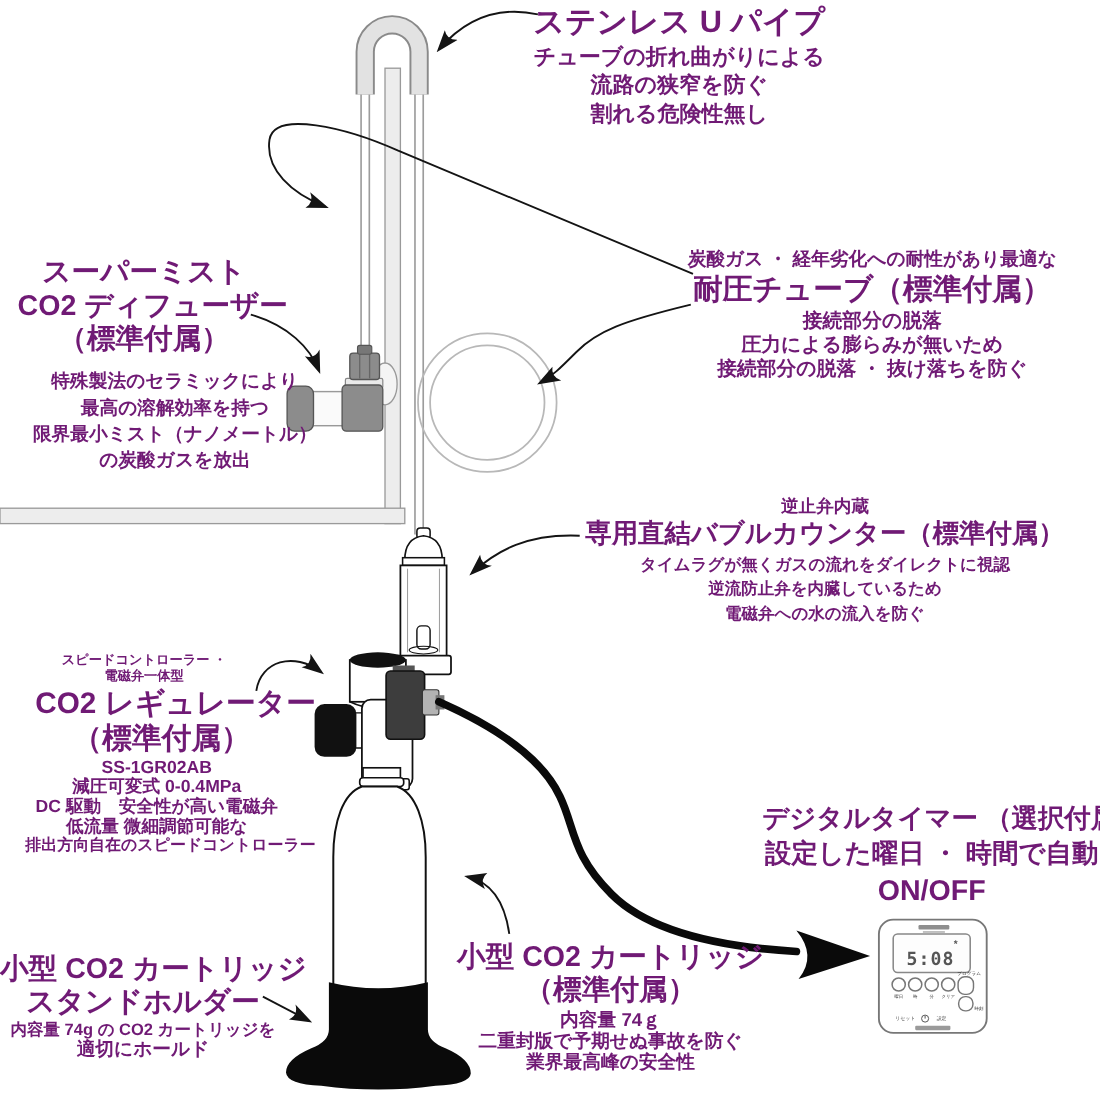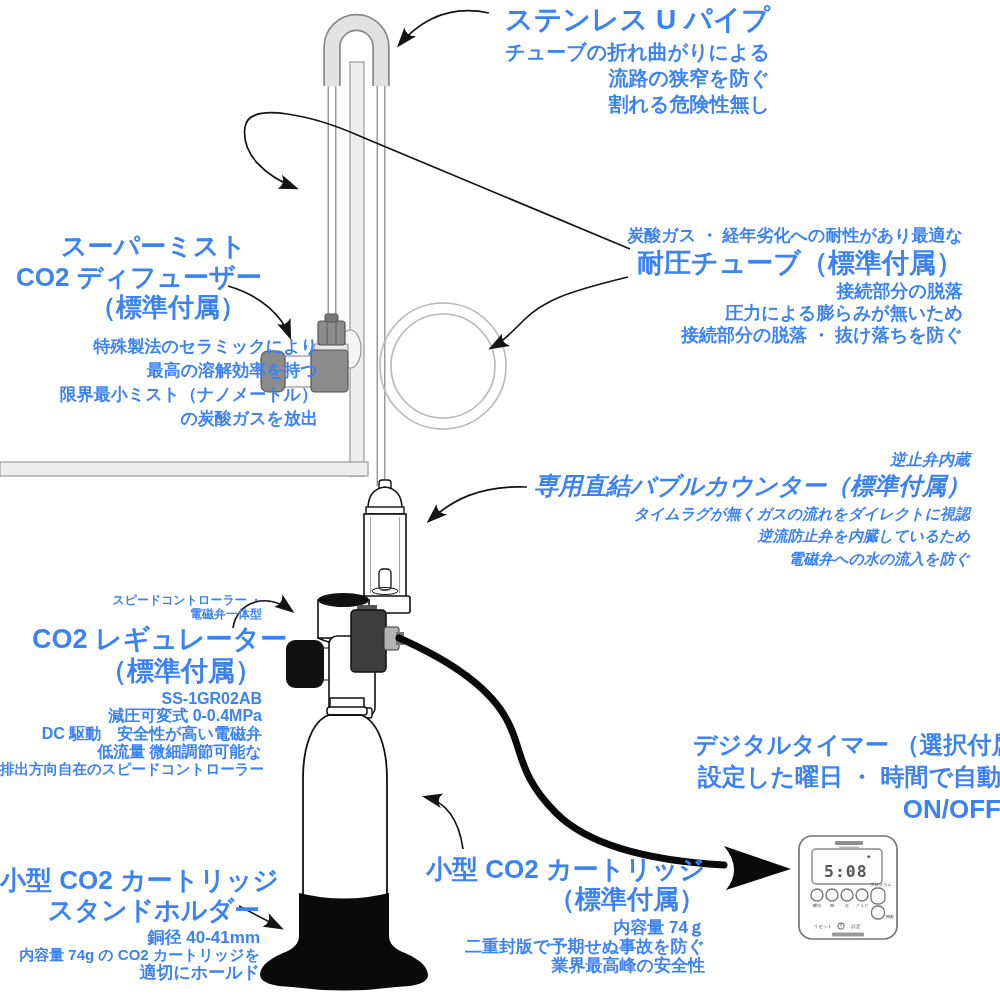--- a/index.html
+++ b/index.html
@@ -1,39 +1,39 @@
 <!DOCTYPE html>
 <html><head>
 <meta charset="utf-8">
 <style>
   html,body{margin:0;padding:0;background:#fff;}
   .canvas{position:relative;width:1000px;height:1000px;background:#fff;overflow:hidden;
           font-family:"Liberation Sans","DejaVu Sans",sans-serif;color:#111;}
   .art{position:absolute;left:0;top:0;}
-  .ann{position:absolute;text-align:right;font-weight:bold;color:#3b82f6;}
+  .ann{position:absolute;text-align:center;font-weight:bold;color:#701a75;}
   .ann div{white-space:nowrap;}
   
   #ann-upipe{left:465px;top:5px;width:305px;}
   #ann-upipe .t{font-size:28px;line-height:1.1;}
   #ann-upipe .d{font-size:20px;line-height:1.3;margin-top:3px;}
   #ann-diffuser{left:16px;top:231px;width:230px;}
   #ann-diffuser .t{font-size:26px;line-height:1.18;}
   #ann-diffuser-d{left:0px;top:335px;width:318px;font-size:17px;line-height:1.42;}
   #ann-tube{left:623px;top:224px;width:340px;}
   #ann-tube .p{font-size:17px;}
   #ann-tube .t{font-size:27px;line-height:1.1;margin:2px 0;}
   #ann-tube .d{font-size:18px;line-height:1.22;}
-  #ann-bubble{left:530px;top:450px;width:440px;font-style:italic;}
+  #ann-bubble{left:530px;top:450px;width:440px;}
   #ann-bubble .p{font-size:16px;}
   #ann-bubble .t{font-size:24px;line-height:1.15;margin:1px 0 3px 0;}
   #ann-bubble .d{font-size:15px;line-height:1.5;}
   #ann-reg{left:0px;top:593px;width:262px;}
   #ann-reg .p{font-size:12px;line-height:1.2;}
   #ann-reg .t{font-size:27px;line-height:1.18;margin:2px 0;padding-left:32px;}
-  #ann-reg .d{font-size:16px;line-height:1.12;}
+  #ann-reg .d{font-size:16px;line-height:1.12;padding-left:23px;}
   #ann-reg .d .sm{font-size:14.5px;}
   #ann-timer{left:693px;top:729px;width:308px;font-size:24px;line-height:1.32;}
   #ann-timer .onoff{font-size:26px;}
   #ann-cart{left:405px;top:855px;width:300px;}
   #ann-cart .t{font-size:26px;line-height:1.15;}
   #ann-cart .d{font-size:17px;line-height:1.12;margin-top:3px;}
   #ann-holder{left:0px;top:866px;width:260px;}
   #ann-holder .t{font-size:26px;line-height:1.15;}
   #ann-holder .d{font-size:17px;line-height:1.1;margin-top:3px;}
   #ann-holder .d .sm{font-size:15px;}
@@ -240,19 +240,18 @@
       <div>業界最高峰の安全性</div>
     </div>
   </div>
 
   <div class="ann" id="ann-holder">
     <div class="t">
       <div>小型 CO2 カートリッジ</div>
       <div>スタンドホルダー</div>
     </div>
     <div class="d">
-      <div>銅径 40-41mm</div>
       <div class="sm">内容量 74g の CO2 カートリッジを</div>
       <div>適切にホールド</div>
     </div>
   </div>
 
 </div>
 
 </body></html>

